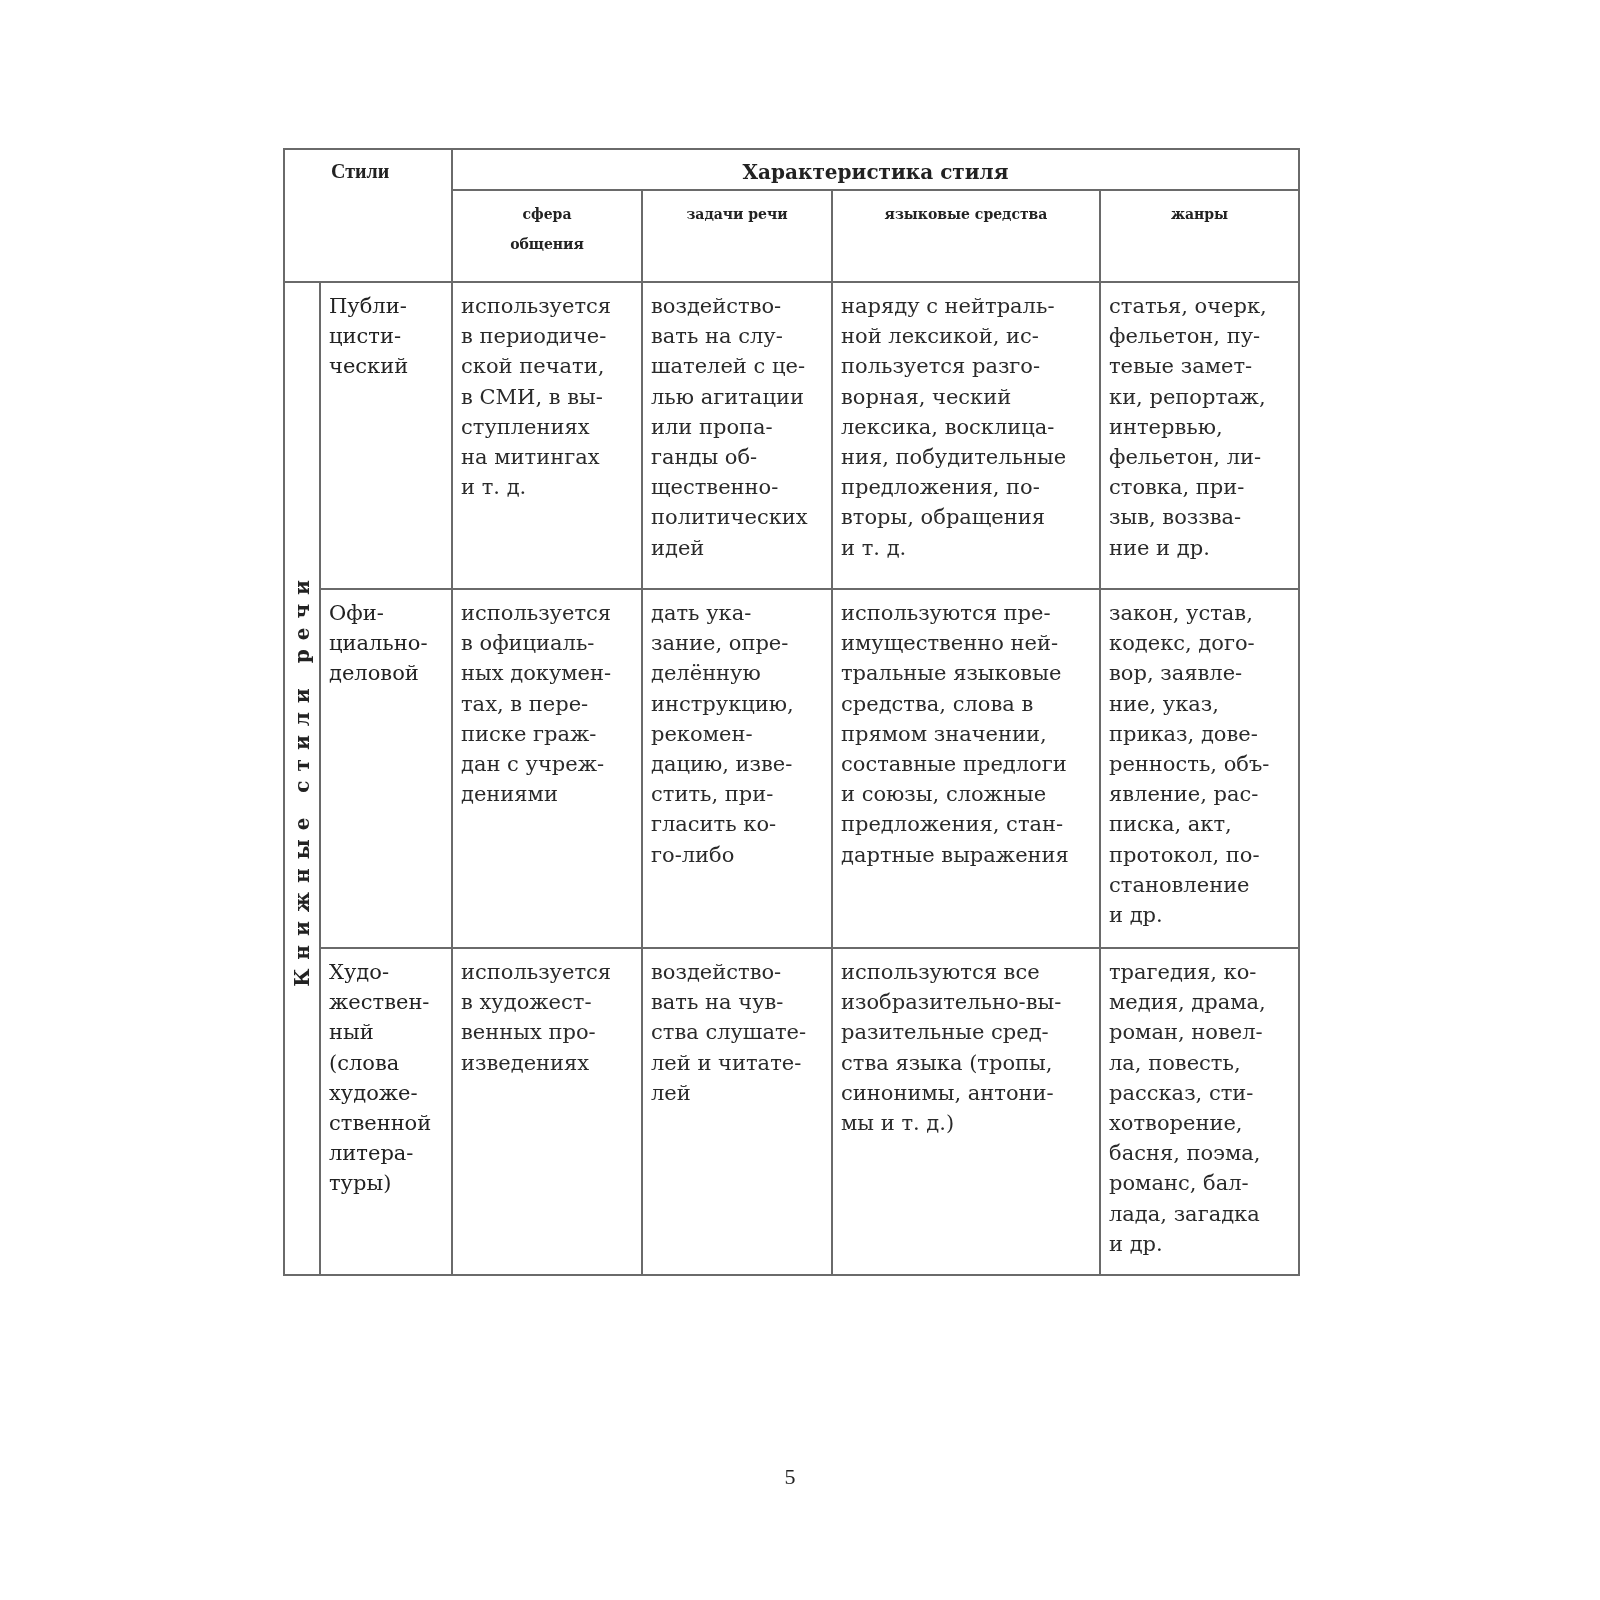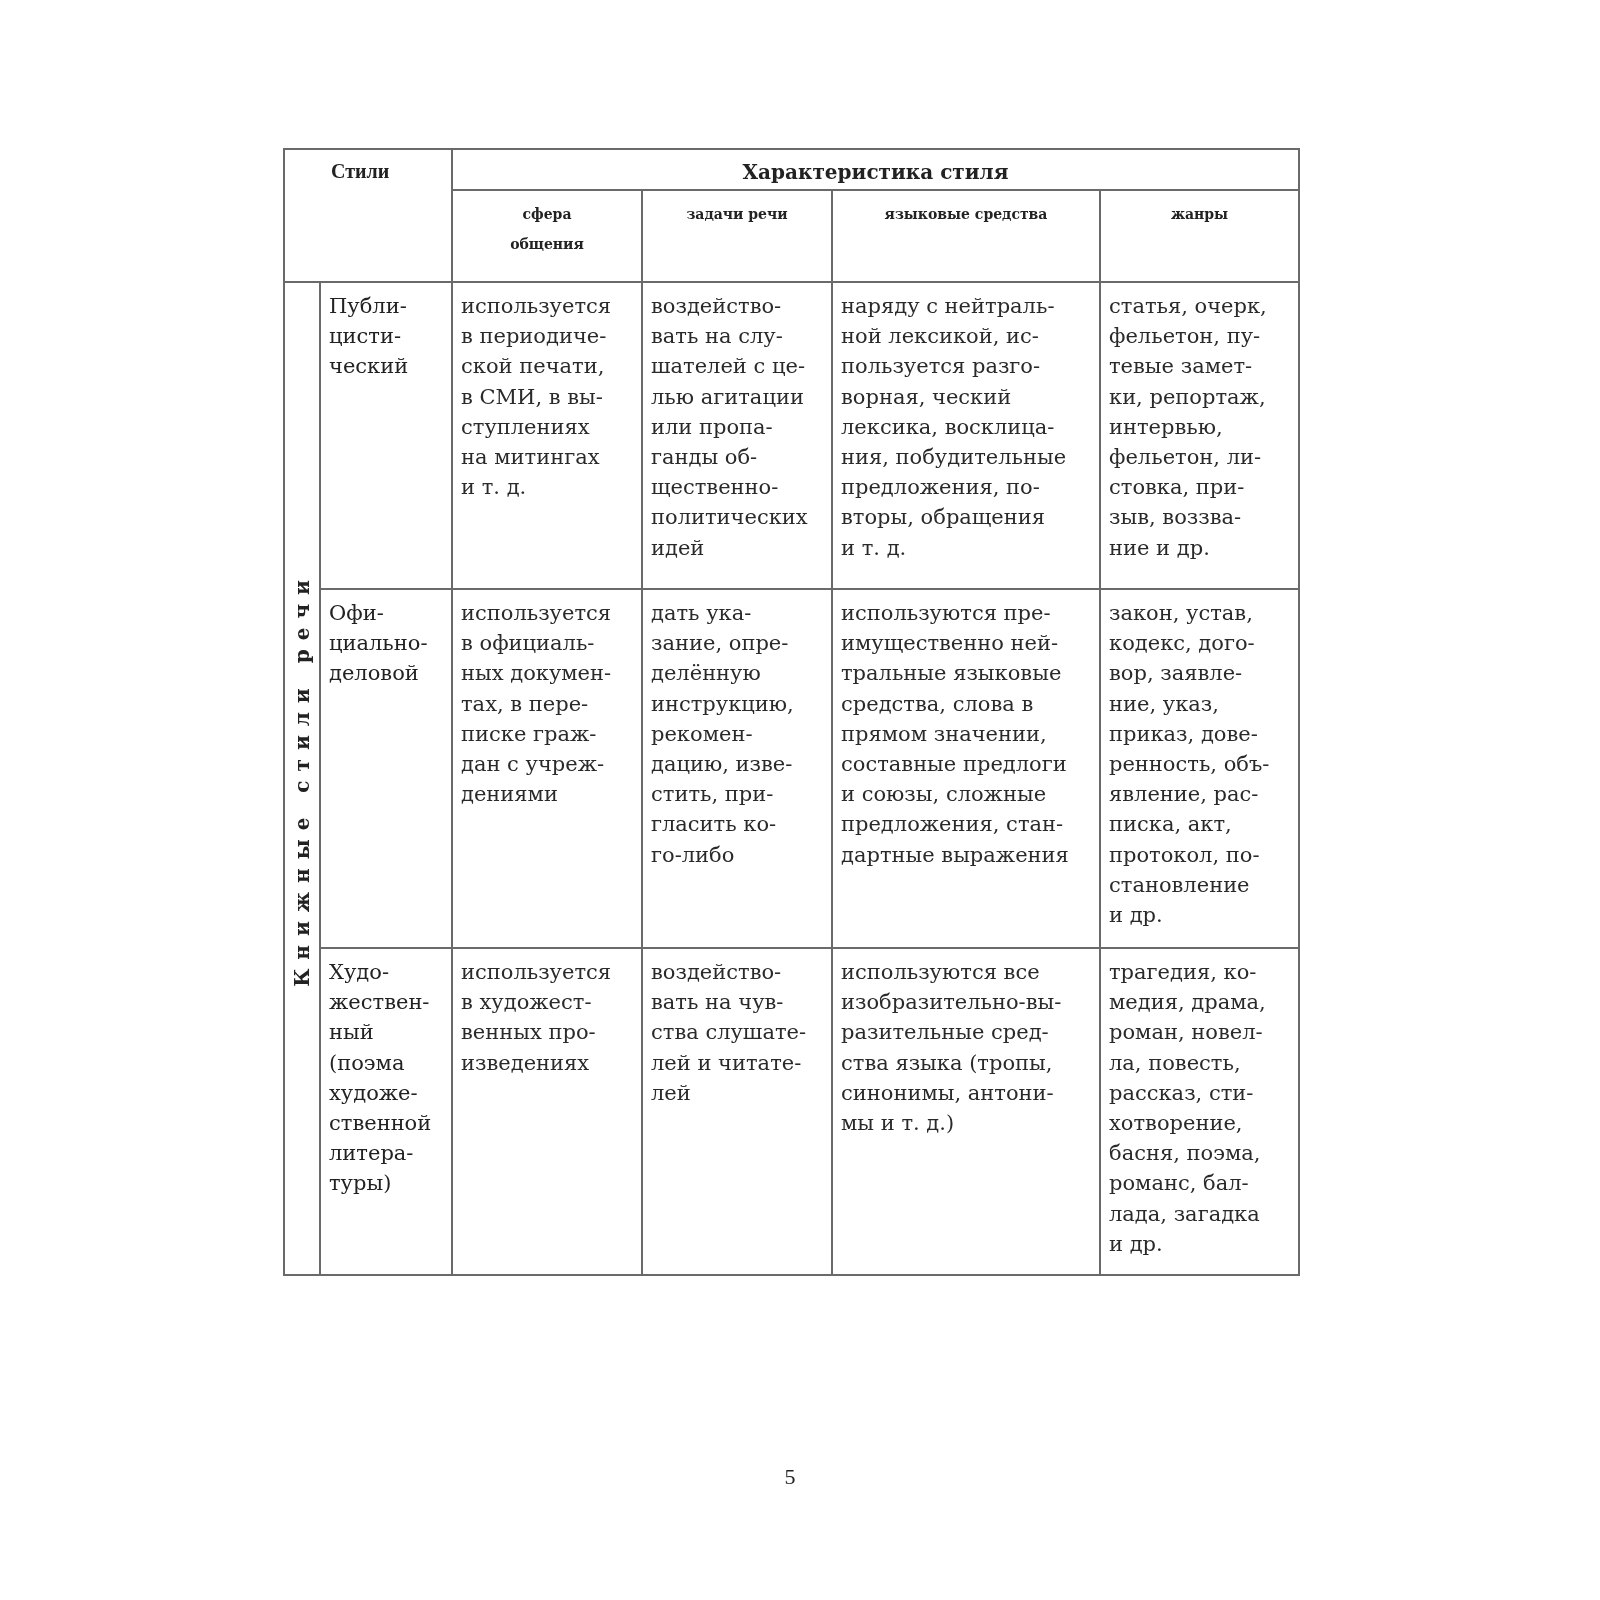--- a/index.html
+++ b/index.html
@@ -236,21 +236,21 @@
             <span>протокол, по-</span>
             <span>становление</span>
             <span>и др.</span>
           </td>
     </tr>
     <tr class="r3">
       <td class="name">
             <span>Худо-</span>
             <span>жествен-</span>
             <span>ный</span>
-            <span>(поэма</span>
+            <span>(слова</span>
             <span>художе-</span>
             <span>ственной</span>
             <span>литера-</span>
             <span>туры)</span>
           </td>
       <td class="cell">
             <span>используется</span>
             <span>в художест-</span>
             <span>венных про-</span>
             <span>изведениях</span>

